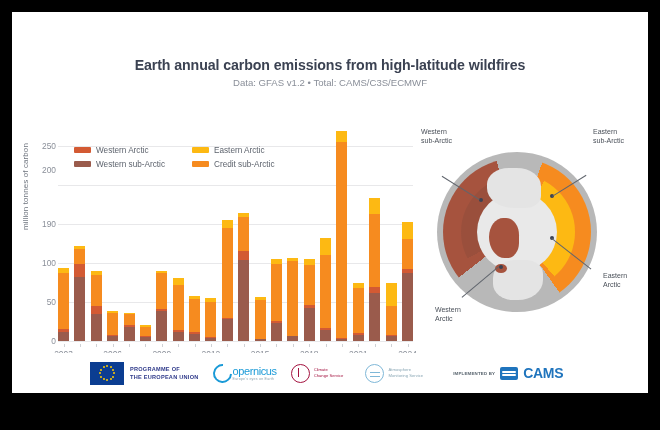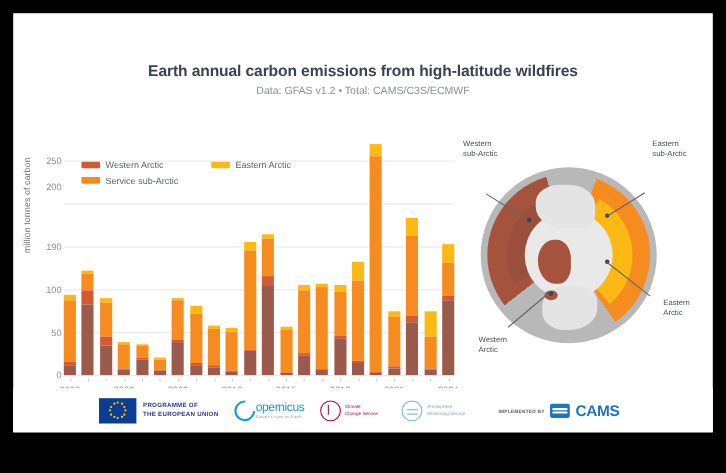--- a/index.html
+++ b/index.html
@@ -362,22 +362,26 @@
     <div id="legend">
       <div class="legend-item">
         <span class="swatch" style="background:#D35A33"></span>
         <span>Western Arctic</span>
       </div>
       <div class="legend-item">
         <span class="swatch" style="background:#FDB913"></span>
         <span>Eastern Arctic</span>
       </div>
       <div class="legend-item">
+        <span class="swatch" style="background:#9A5B4C"></span>
+        <span>Western sub-Arctic</span>
+      </div>
+      <div class="legend-item">
         <span class="swatch" style="background:#F68B1F"></span>
-        <span>Service sub-Arctic</span>
+        <span>Credit sub-Arctic</span>
       </div>
     </div>
   </div>
 
   <div id="map">
 
     <div id="globe">
 
       <div class="ring" style="left:6px;top:6px;width:148px;height:148px;background:
            conic-gradient(from 20deg, #F68B1F 0deg 125deg, transparent 125deg 360deg);"></div>

